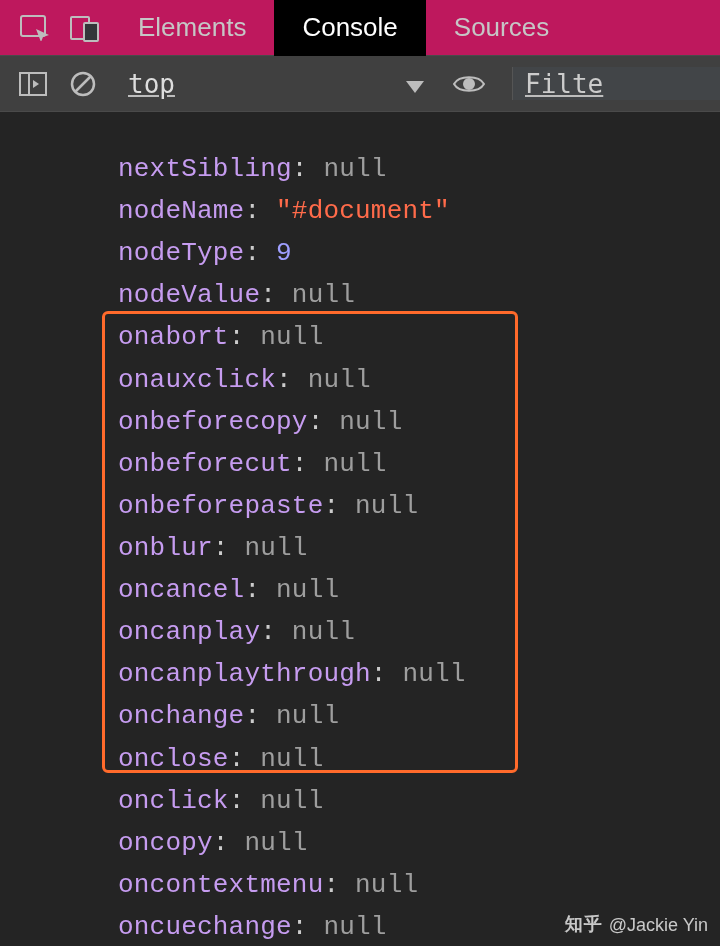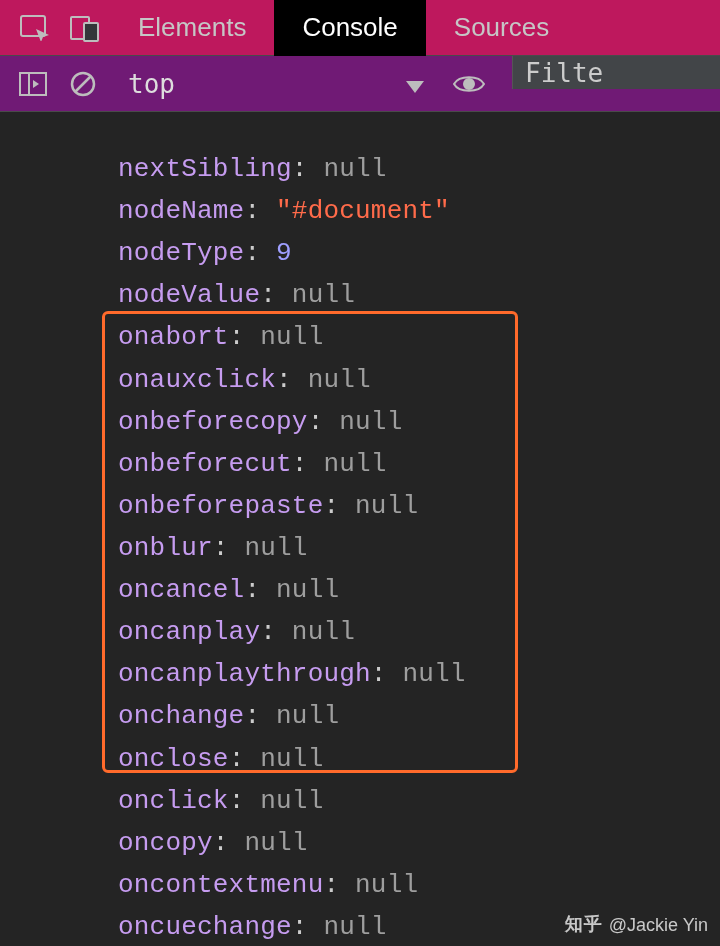--- a/index.html
+++ b/index.html
@@ -41,27 +41,28 @@
     height: 56px;
     color: #c6c6c6;
     cursor: default;
   }
   .tab.active {
     background: #000;
     color: #fff;
   }
   .subbar {
     display: flex;
-    align-items: flex-start;
-    height: 56px;
-    background: #701a75;
+    align-items: center;
+    height: 56px;
+    background: #404040;
     border-bottom: 1px solid #4a4a4a;
     font-family: "Helvetica Neue", Arial, sans-serif;
     font-size: 26px;
     color: #bdbdbd;
+    text-decoration: underline;
   }
   .subbar .iconbtn {
     width: 50px;
     height: 56px;
     display: flex;
     align-items: center;
     justify-content: center;
     color: #bdbdbd;
     cursor: default;
   }

